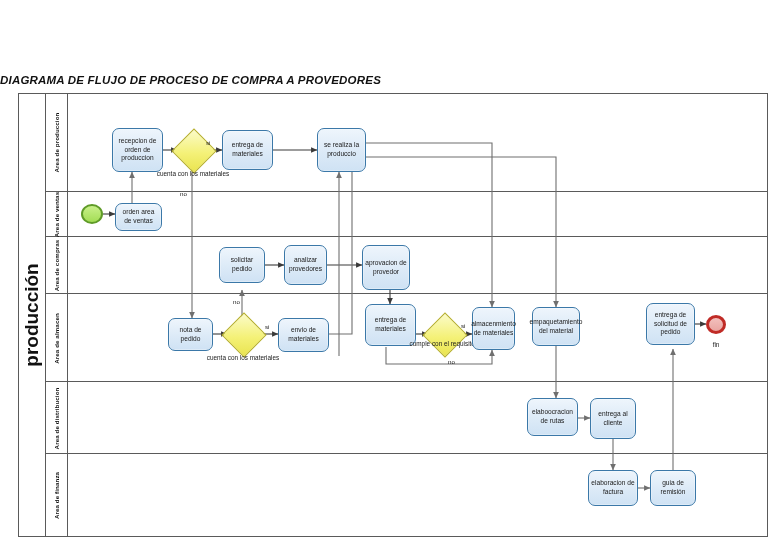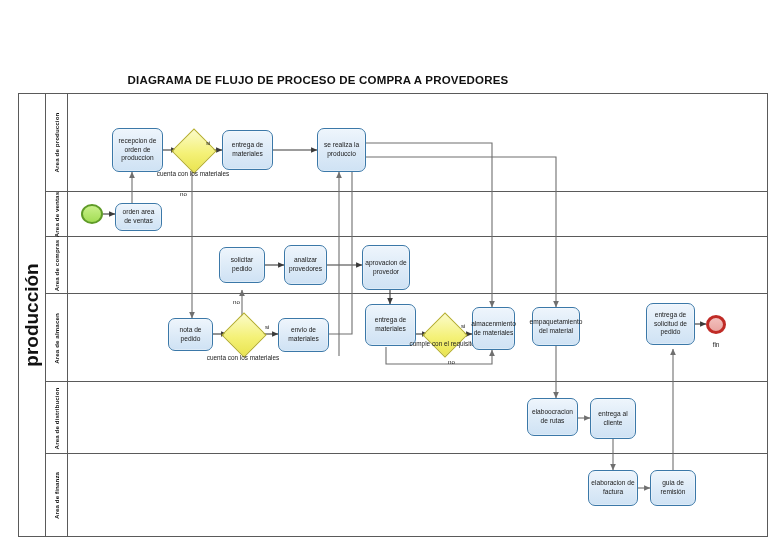--- a/index.html
+++ b/index.html
@@ -1,22 +1,22 @@
 <!DOCTYPE html>
 <html><head>
 <meta charset="utf-8">
 <style>
   html,body{margin:0;padding:0;background:#ffffff;}
   body{width:768px;height:543px;position:relative;font-family:"Liberation Sans",sans-serif;overflow:hidden;}
 
   #canvas{position:absolute;left:0;top:0;width:768px;height:543px;}
 
   .title{
-    position:absolute;left:0;top:74px;width:636px;text-align:center;
-    font-size:11.5px;font-weight:bold;color:#111;letter-spacing:.2px;
+    position:absolute;left:0;top:74px;width:636px;text-align:left;
+    font-size:11.5px;font-weight:bold;color:#111;letter-spacing:.2px;font-style:italic;
   }
 
   
   .pool{
     position:absolute;left:18px;top:93px;width:750px;height:444px;
     border:1px solid #5a5a5a;box-sizing:border-box;background:#fff;
   }
   .pool-title{
     position:absolute;left:18px;top:93px;width:28px;height:444px;
     display:flex;align-items:center;justify-content:center;

